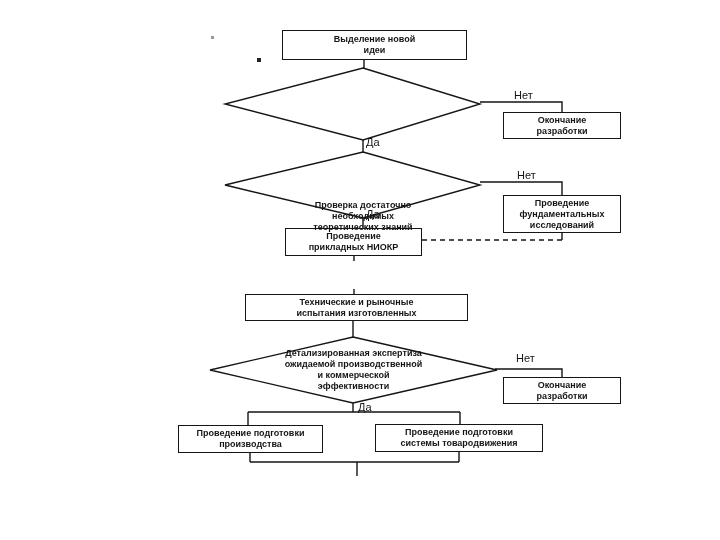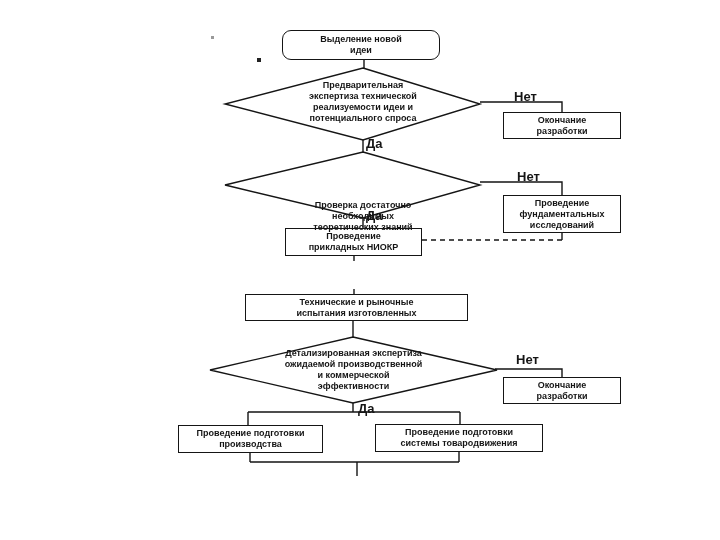--- a/index.html
+++ b/index.html
@@ -11,30 +11,30 @@
     position:absolute;border:1.5px solid #151515;background:#fff;
     display:flex;align-items:center;justify-content:center;text-align:center;
     font-weight:bold;font-size:9px;line-height:11px;box-sizing:border-box;
     padding:1px 2px;white-space:pre-line;z-index:3;
   }
   .dtext{
     position:absolute;text-align:center;font-weight:bold;font-size:9px;
     line-height:11px;white-space:pre-line;z-index:3;
   }
   .lbl{
-    position:absolute;font-weight:bold;font-size:13px;z-index:4;background:transparent;
+    position:absolute;font-weight:normal;font-size:11px;z-index:4;background:transparent;
   }
   #svg-layer{position:absolute;left:0;top:0;z-index:1;}
   #caption{
     position:absolute;left:195px;top:512px;width:362px;text-align:center;
     font-weight:bold;font-size:9.5px;line-height:14px;white-space:pre-line;z-index:3;
   }
   .artifact{position:absolute;background:#222;z-index:2;}
   
-  #n-start {left:282px;top:30px;width:158px;height:30px;border-radius:9px;}
+  #n-start {left:282px;top:30px;width:185px;height:30px;}
   #n-end1  {left:503px;top:112px;width:118px;height:27px;}
   #n-fund  {left:503px;top:195px;width:118px;height:38px;}
   #n-niokr {left:285px;top:228px;width:137px;height:28px;}
   #n-design{left:240px;top:261px;width:230px;height:28px;}
   #n-test  {left:245px;top:294px;width:223px;height:27px;}
   #n-end2  {left:503px;top:377px;width:118px;height:27px;}
   #n-prod  {left:178px;top:425px;width:145px;height:28px;}
   #n-dist  {left:375px;top:424px;width:168px;height:28px;}
   #n-serial{left:265px;top:476px;width:207px;height:28px;}
   #d1-text{left:278px;top:80px;width:170px;}
@@ -84,24 +84,20 @@
 прикладных НИОКР</div>
   <div class="box" id="n-test">Технические и рыночные
 испытания изготовленных</div>
   <div class="box" id="n-end2">Окончание
 разработки</div>
   <div class="box" id="n-prod">Проведение подготовки
 производства</div>
   <div class="box" id="n-dist">Проведение подготовки
 системы товародвижения</div>
 
-  <div class="dtext" id="d1-text">Предварительная
-экспертиза технической
-реализуемости идеи и
-потенциального спроса</div>
   <div class="dtext" id="d2-text">Проверка достаточно
 необходимых
 теоретических знаний</div>
   <div class="dtext" id="d3-text">Детализированная экспертиза
 ожидаемой производственной
 и коммерческой
 эффективности</div>
 
   <div class="lbl" id="lbl-da1">Да</div>
   <div class="lbl" id="lbl-da2">Да</div>

